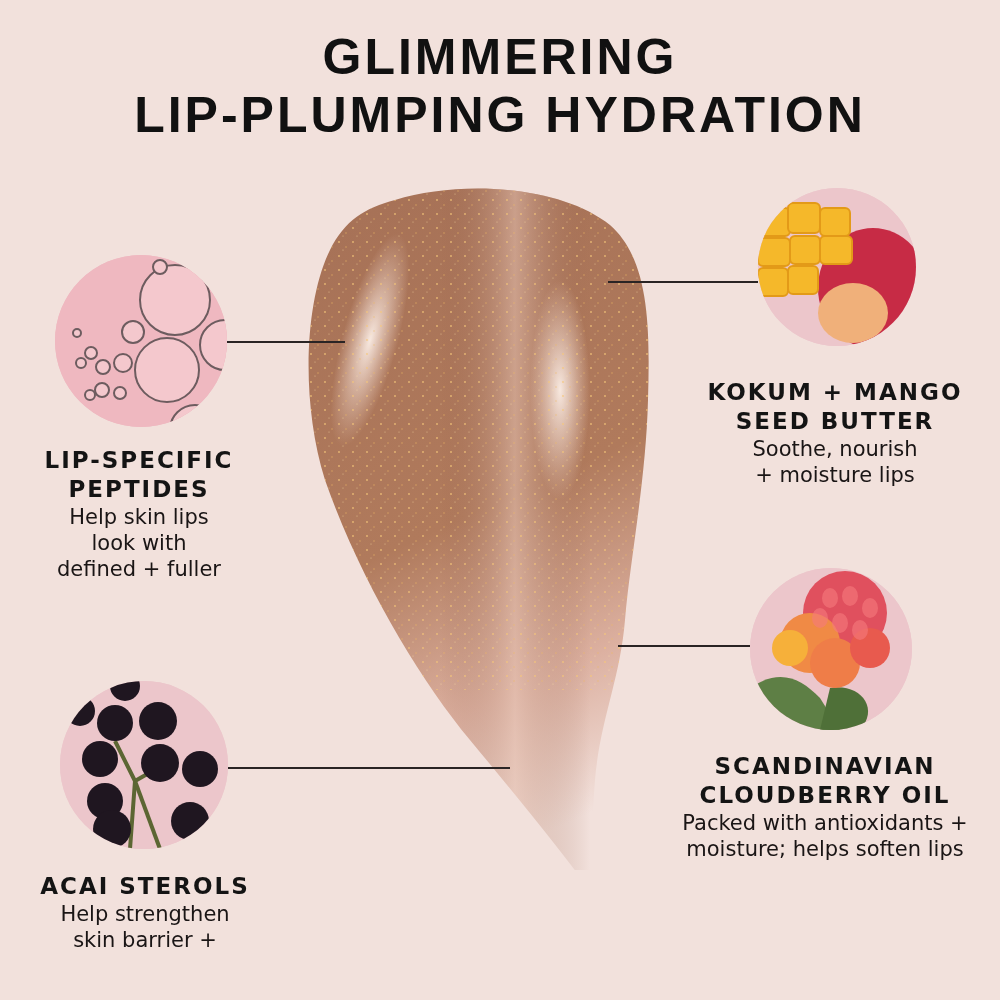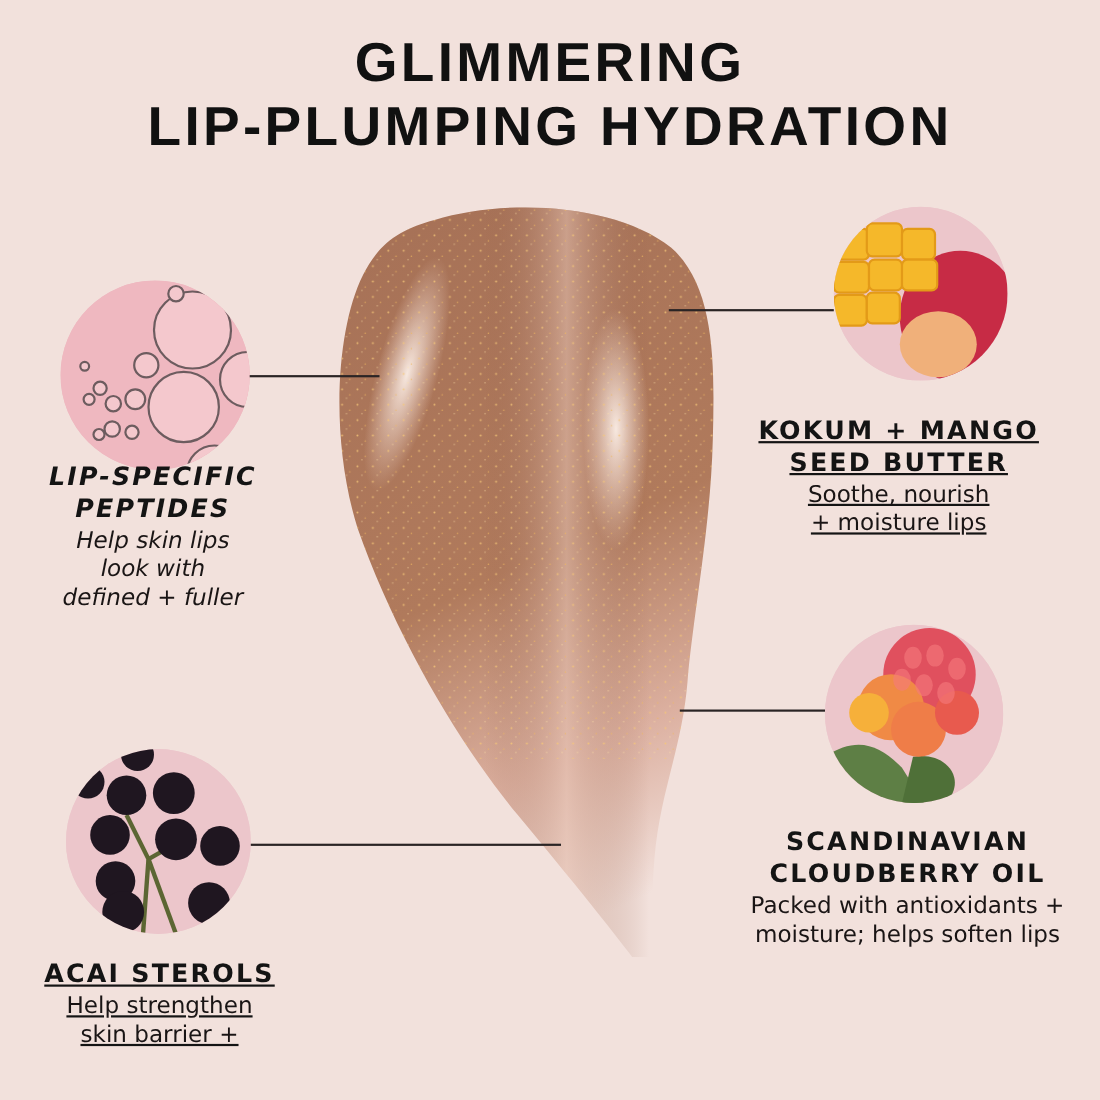--- a/index.html
+++ b/index.html
@@ -101,21 +101,21 @@
       <circle cx="47" cy="135" r="7"></circle>
       <circle cx="65" cy="138" r="6"></circle>
       <circle cx="35" cy="140" r="5"></circle>
       <circle cx="22" cy="78" r="4"></circle>
       <circle cx="105" cy="12" r="7"></circle>
     </g>
   </svg>
 </div>
 <div class="line" style="left:227px; top:341px; width:118px;"></div>
 
-<div class="label" style="left:10px; top:420px; width:258px;font-style:italic;">
+<div class="label" style="left:10px; top:446px; width:258px;">
   <div class="h">LIP-SPECIFIC</div>
   <div class="h">PEPTIDES</div>
   <div class="d">Help skin lips</div>
   <div class="d">look with</div>
   <div class="d">defined + fuller</div>
 </div>
 
 <div class="circle" style="left:758px; top:188px; width:158px; height:158px;">
   <svg viewBox="0 0 158 158">
     <rect width="158" height="158" fill="#ecc6cb"></rect>
@@ -128,21 +128,21 @@
       <rect x="0" y="50" width="32" height="28" rx="5"></rect>
       <rect x="32" y="48" width="30" height="28" rx="5"></rect>
       <rect x="62" y="48" width="32" height="28" rx="5"></rect>
       <rect x="0" y="80" width="30" height="28" rx="5"></rect>
       <rect x="30" y="78" width="30" height="28" rx="5"></rect>
     </g>
   </svg>
 </div>
 <div class="line" style="left:608px; top:281px; width:150px;"></div>
 
-<div class="label" style="left:672px; top:378px; width:290px;text-decoration:underline;">
+<div class="label" style="left:690px; top:378px; width:290px;">
   <div class="h">KOKUM + MANGO</div>
   <div class="h">SEED BUTTER</div>
   <div class="d">Soothe, nourish</div>
   <div class="d">+ moisture lips</div>
 </div>
 
 <div class="circle" style="left:750px; top:568px; width:162px; height:162px;">
   <svg viewBox="0 0 162 162">
     <rect width="162" height="162" fill="#ecc6cb"></rect>
     <path d="M0,120 C30,100 50,110 70,130 L90,162 L0,162 Z" fill="#5e7f45"></path>
@@ -191,17 +191,17 @@
       <circle cx="45" cy="120" r="18"></circle>
       <circle cx="52" cy="148" r="19"></circle>
       <circle cx="130" cy="140" r="19"></circle>
       <circle cx="20" cy="30" r="15"></circle>
       <circle cx="65" cy="5" r="15"></circle>
     </g>
   </svg>
 </div>
 <div class="line" style="left:228px; top:767px; width:282px;"></div>
 
-<div class="label" style="left:10px; top:872px; width:270px;text-decoration:underline;">
+<div class="label" style="left:10px; top:872px; width:270px;">
   <div class="h">ACAI STEROLS</div>
   <div class="d">Help strengthen</div>
   <div class="d">skin barrier +</div>
 </div>
 
 </body></html>

